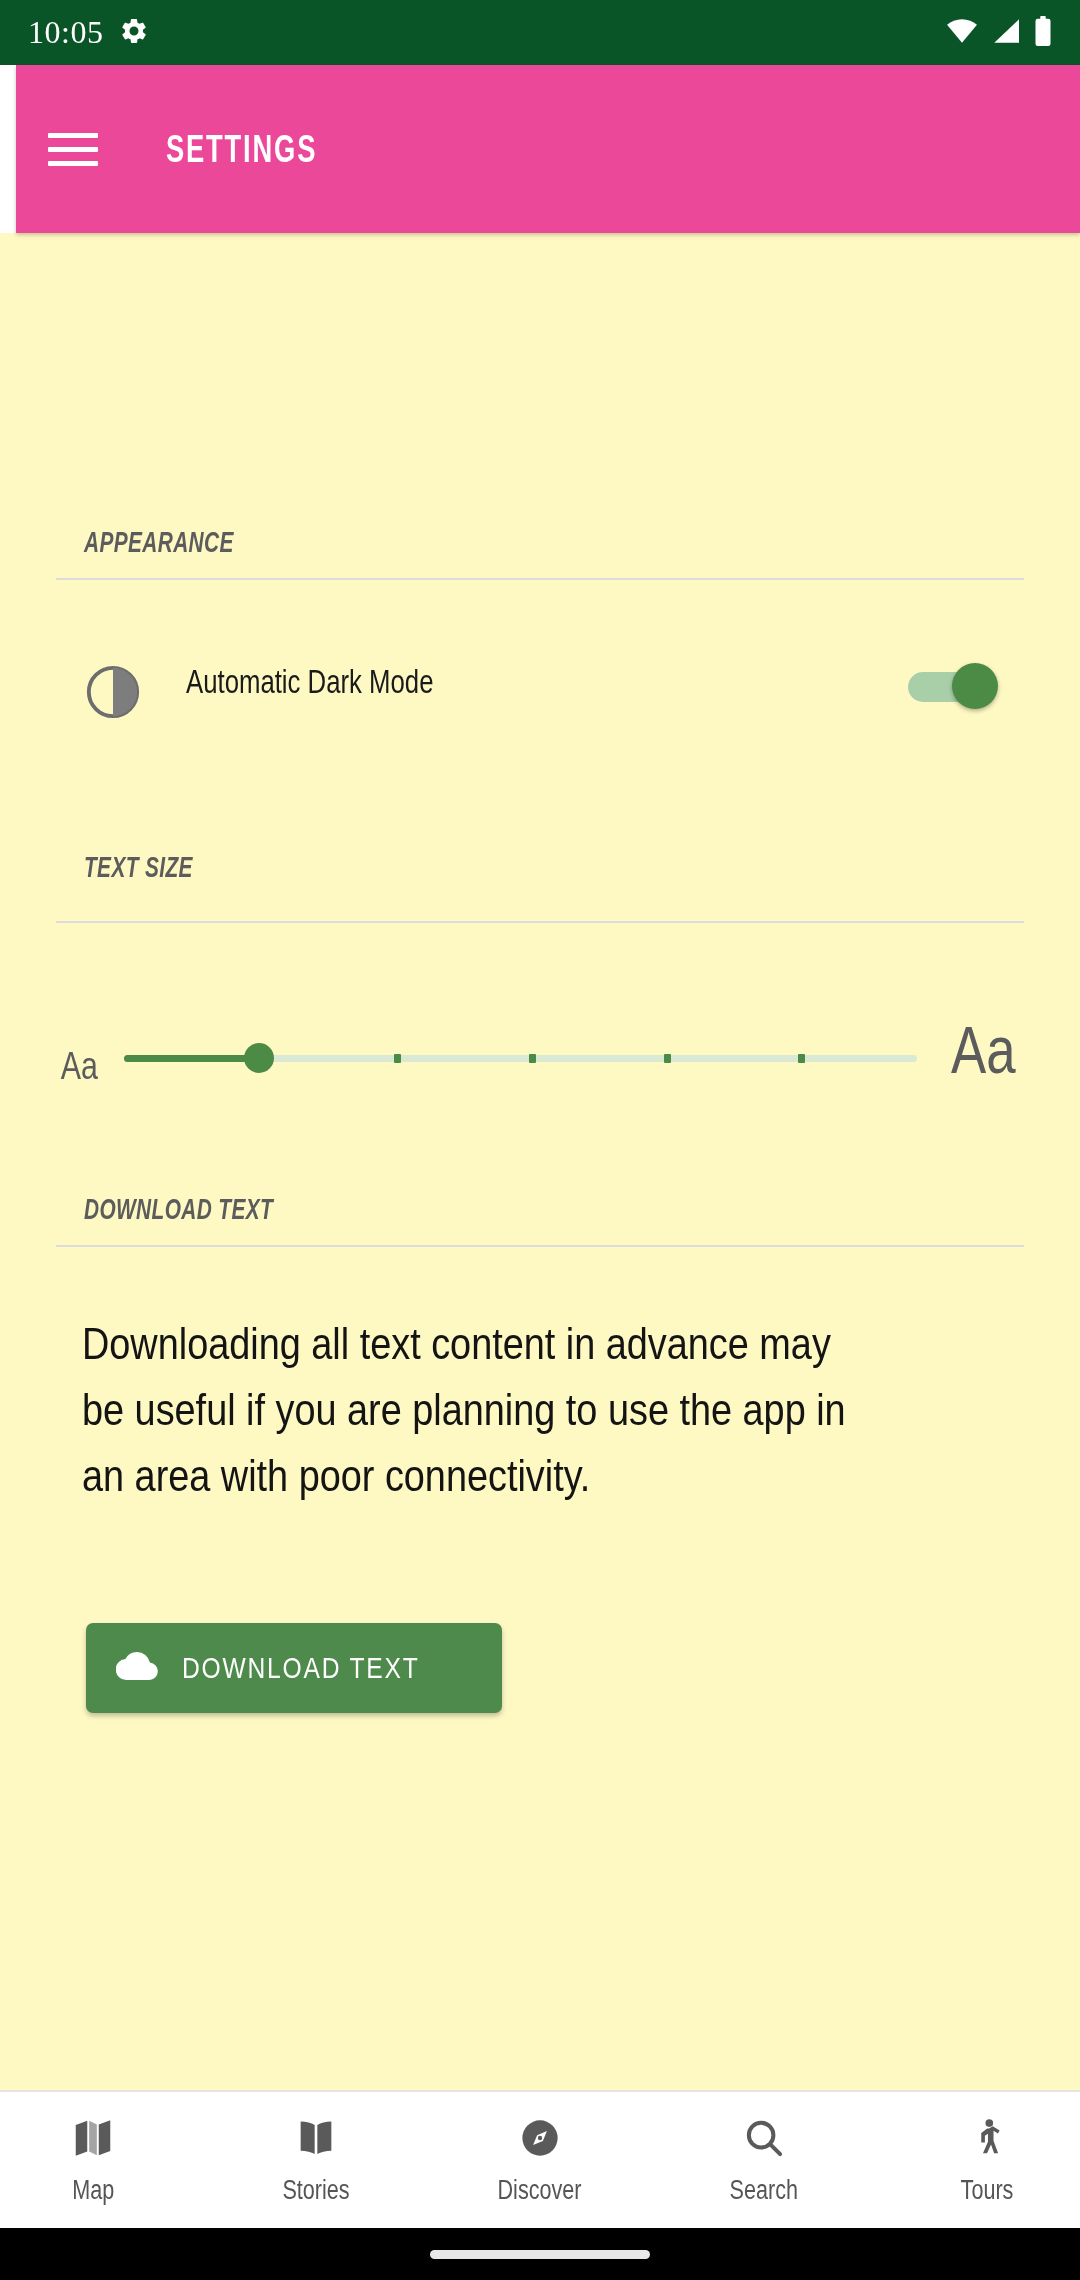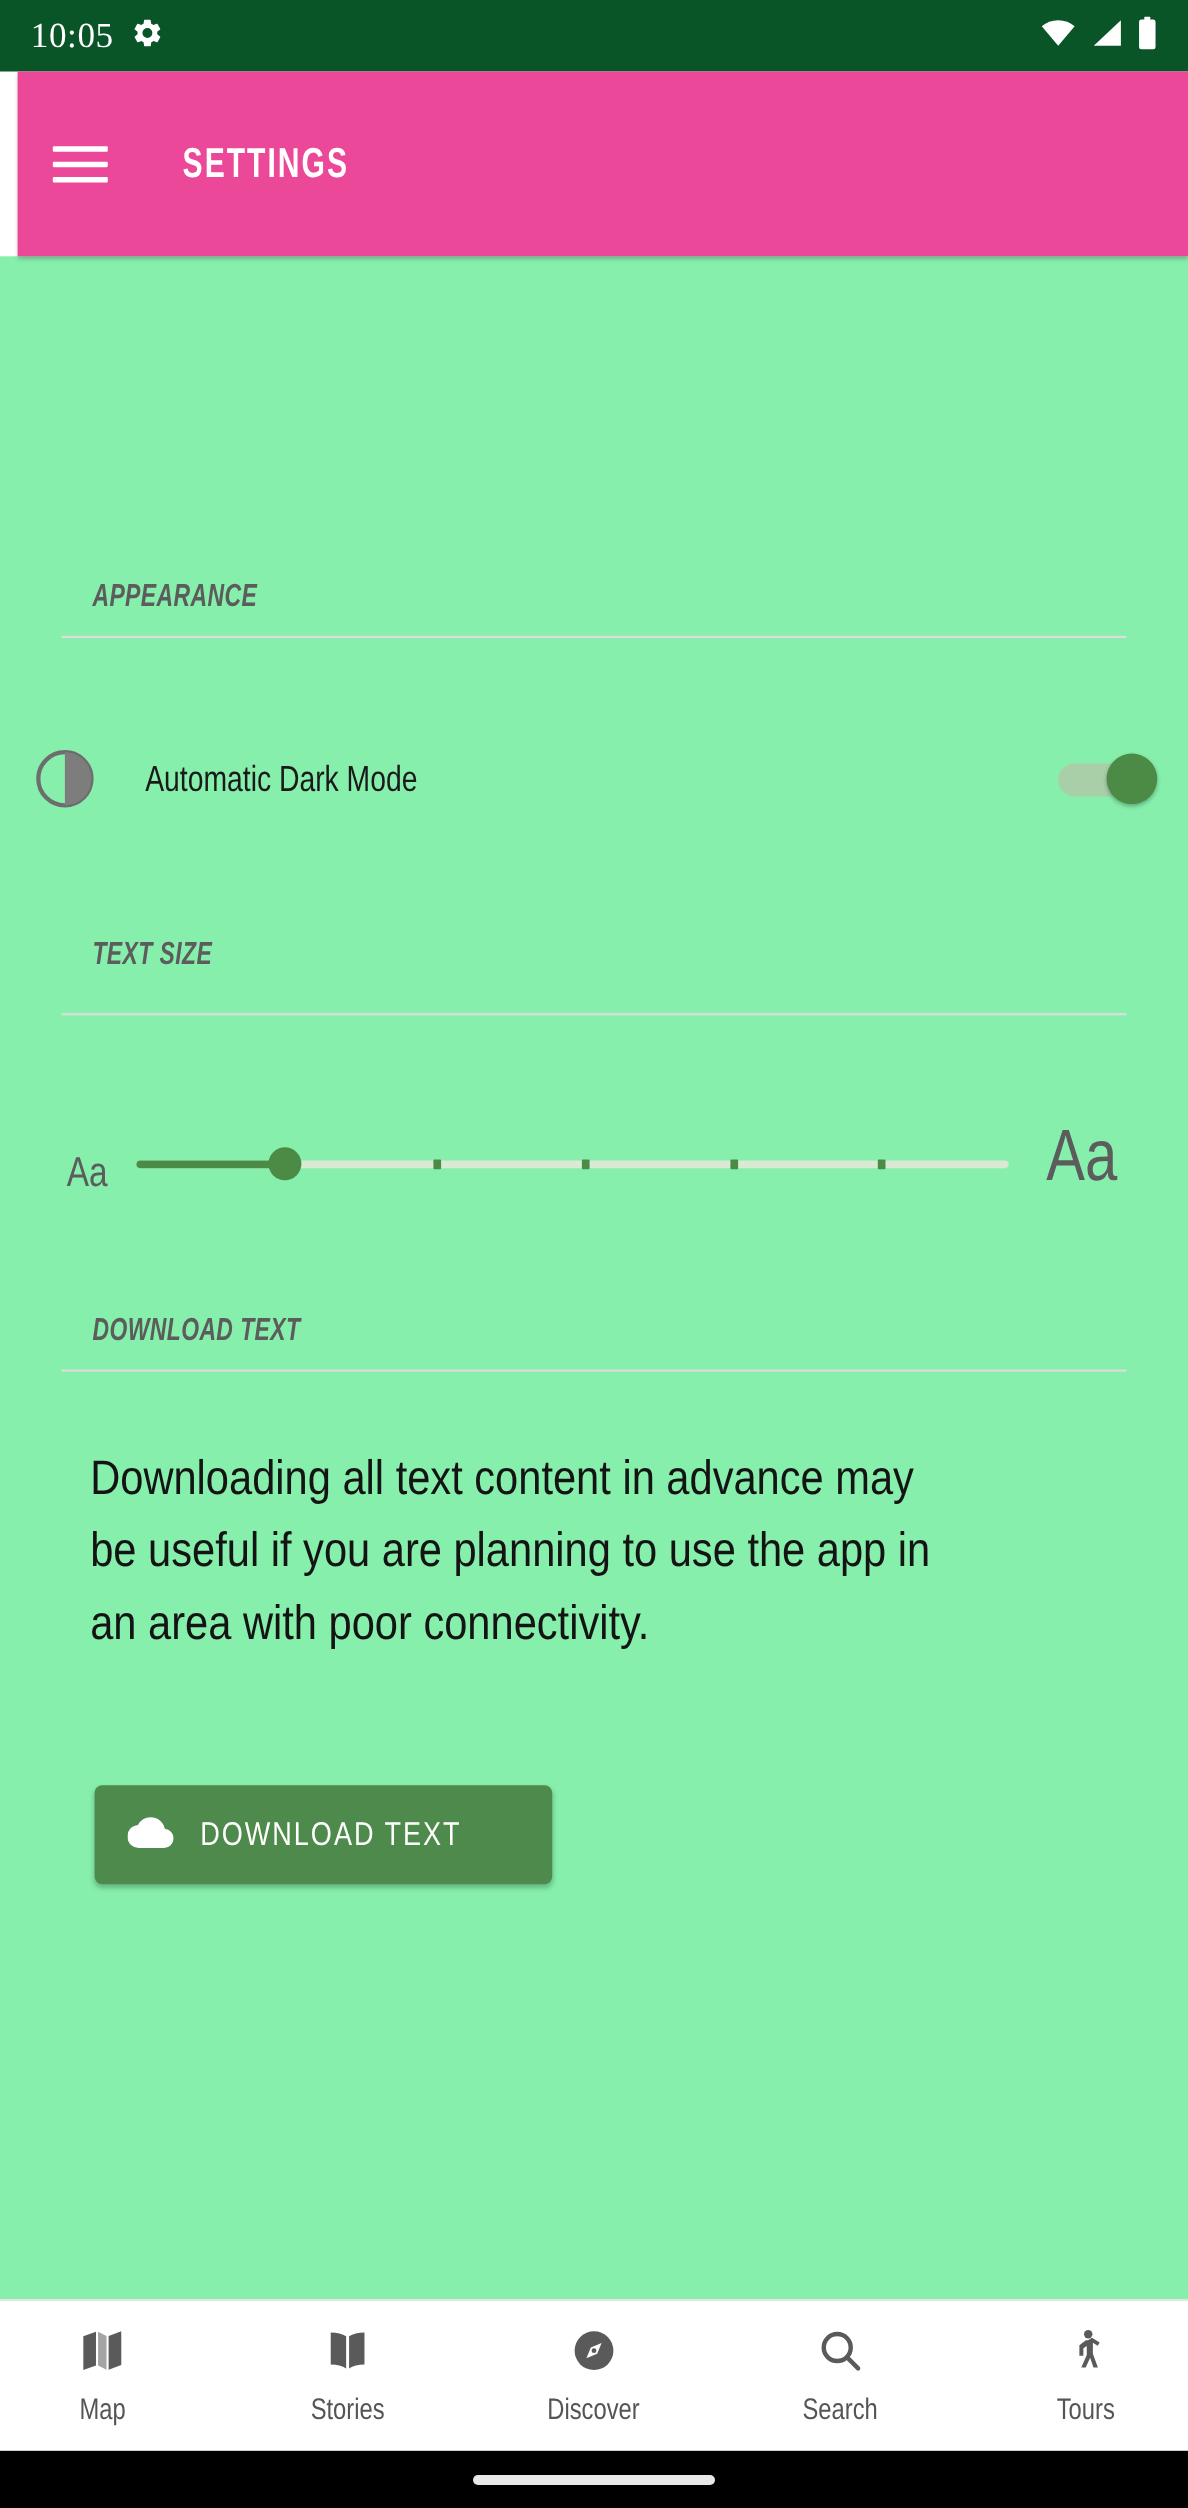--- a/index.html
+++ b/index.html
@@ -31,37 +31,37 @@
   .hamburger { width:58px; height:58px; display:flex; flex-direction:column; justify-content:center; gap:9px; cursor:pointer; }
   .hamburger span { display:block; height:5px; background:#fff; border-radius:1px; width:50px; }
   .app-title {
     color:#fff; font-size:38px; font-weight:bold; letter-spacing:2.5px;
     margin-left:60px;
     font-family:"Liberation Sans Narrow","Liberation Sans",sans-serif;
     transform:scaleX(0.72); transform-origin:left center;
   }
 
   
-  .content { flex:1 1 auto; background:#86efac; overflow:hidden; position:relative; }
+  .content { flex:1 1 auto; background:#fef9c3; overflow:hidden; position:relative; }
 
   .section-header {
     font-size:29px; font-weight:bold; font-style:italic; color:#5c5c5c;
     letter-spacing:0.5px;
     font-family:"Liberation Sans Narrow","Liberation Sans",sans-serif;
     transform:scaleX(0.72); transform-origin:left center;
     white-space:nowrap;
   }
   .divider { height:2px; background:#dcdcdc; margin:0 56px; }
 
   .sec-appearance-title { position:absolute; left:84px; top:293px; }
   .div-1 { position:absolute; left:0; right:0; top:345px; }
 
   .row-dark-mode {
     position:absolute; left:0; right:0; top:430px; height:90px;
-    display:flex; align-items:center; padding:0 30px;
+    display:flex; align-items:flex-start; padding:0 84px;
   }
   .row-icon { width:74px; display:flex; align-items:center; justify-content:flex-start; }
   .row-label {
     flex:1; font-size:33px; color:#1a1a1a; margin-left:28px;
     font-family:"Liberation Sans Narrow","Liberation Sans",sans-serif;
     transform:scaleX(0.78); transform-origin:left center;
     white-space:nowrap;
   }
   .switch { position:relative; width:88px; height:46px; flex:0 0 88px; cursor:pointer; }
   .switch-track {

